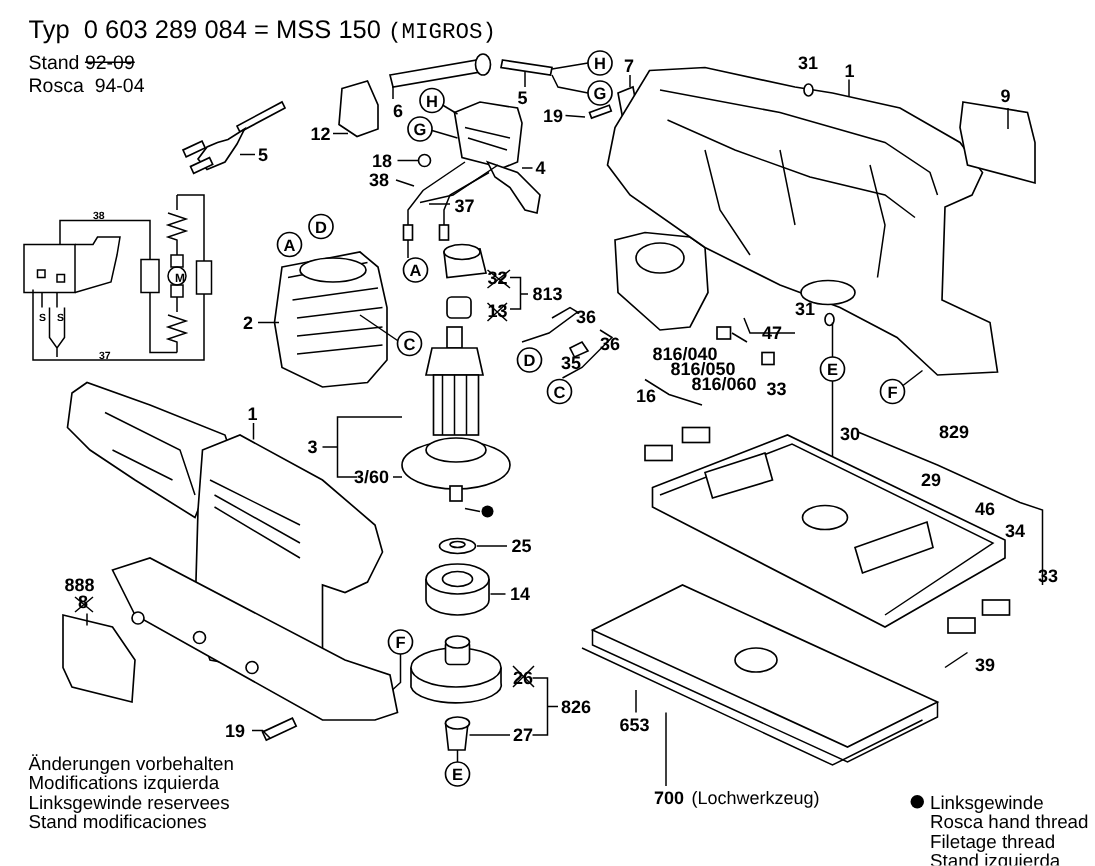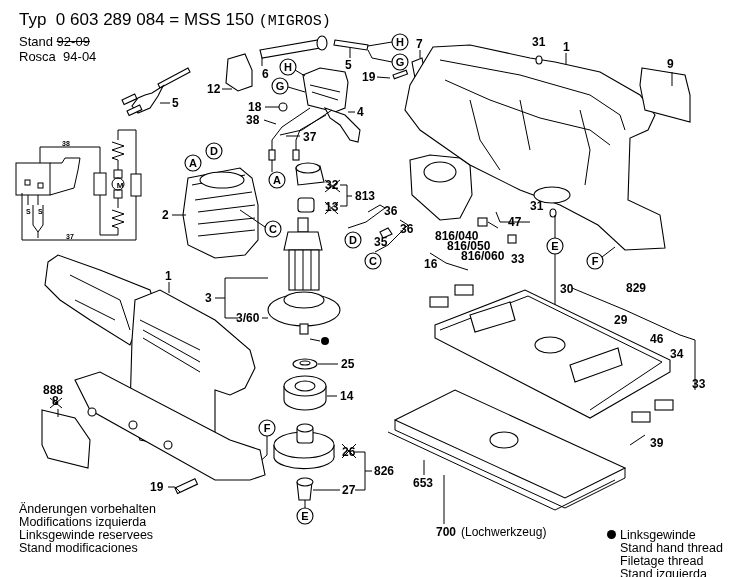--- a/index.html
+++ b/index.html
@@ -39,21 +39,21 @@
 <div class="notes">
   <div>Änderungen vorbehalten</div>
   <div>Modifications izquierda</div>
   <div>Linksgewinde reservees</div>
   <div>Stand modificaciones</div>
 </div>
 
 <div class="legend">
   <span class="dot"></span>
   <div>Linksgewinde</div>
-  <div>Stand hand thread</div>
+  <div>Rosca hand thread</div>
   <div>Filetage thread</div>
   <div>Stand izquierda</div>
 </div>
 
 <svg id="canvas" viewBox="0 0 730 577">
   <defs>
     <pattern id="dots" width="4" height="4" patternUnits="userSpaceOnUse">
       <circle cx="1" cy="1" r="0.6" fill="#000"></circle>
     </pattern>
   </defs>

